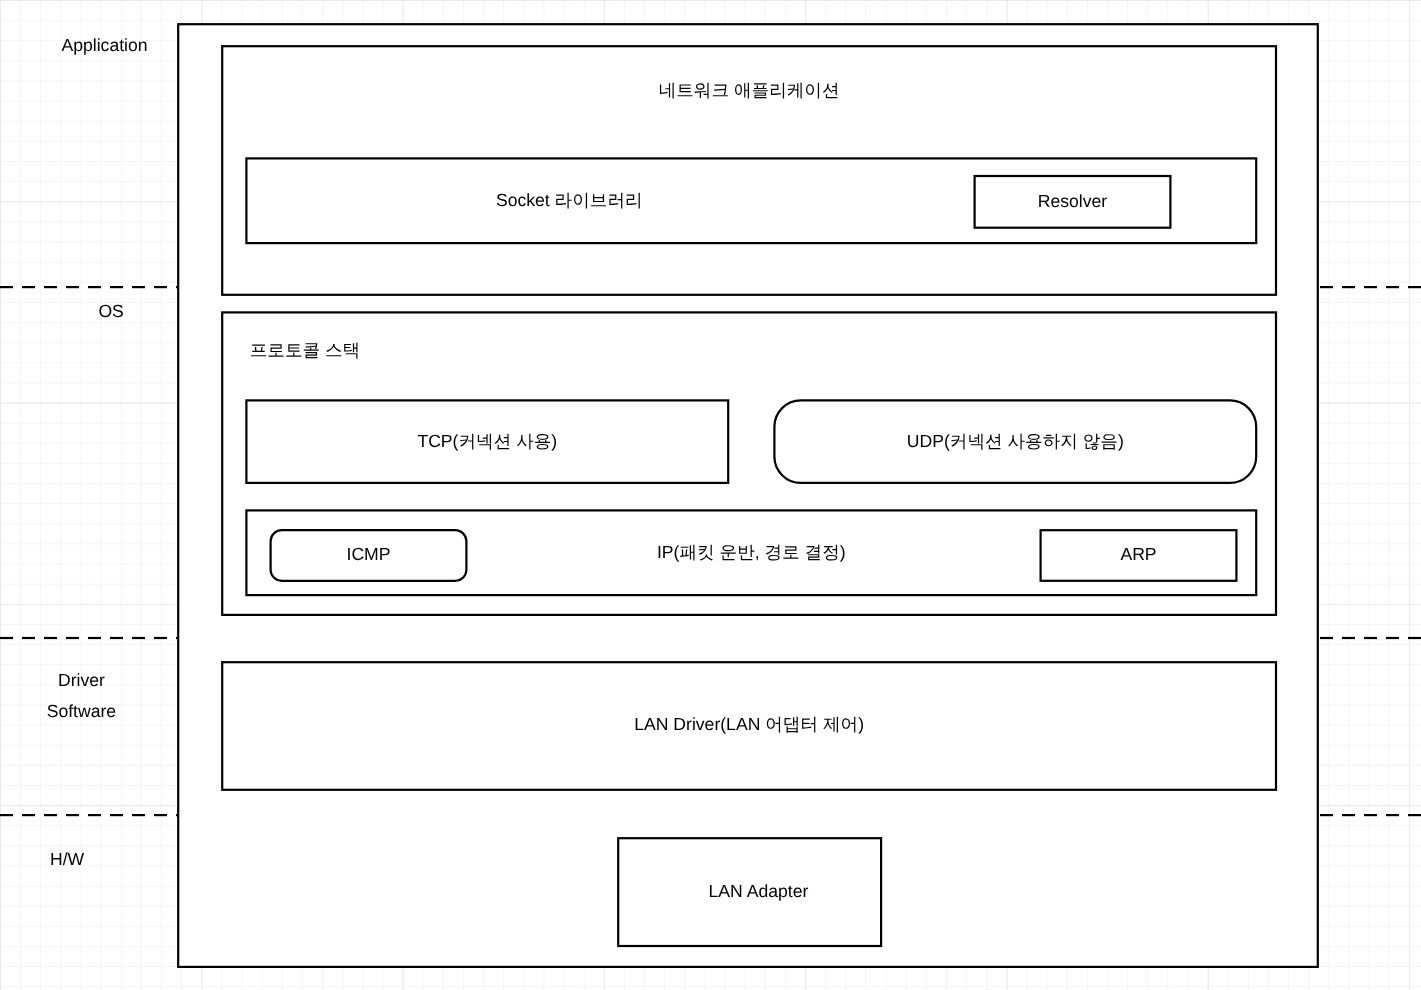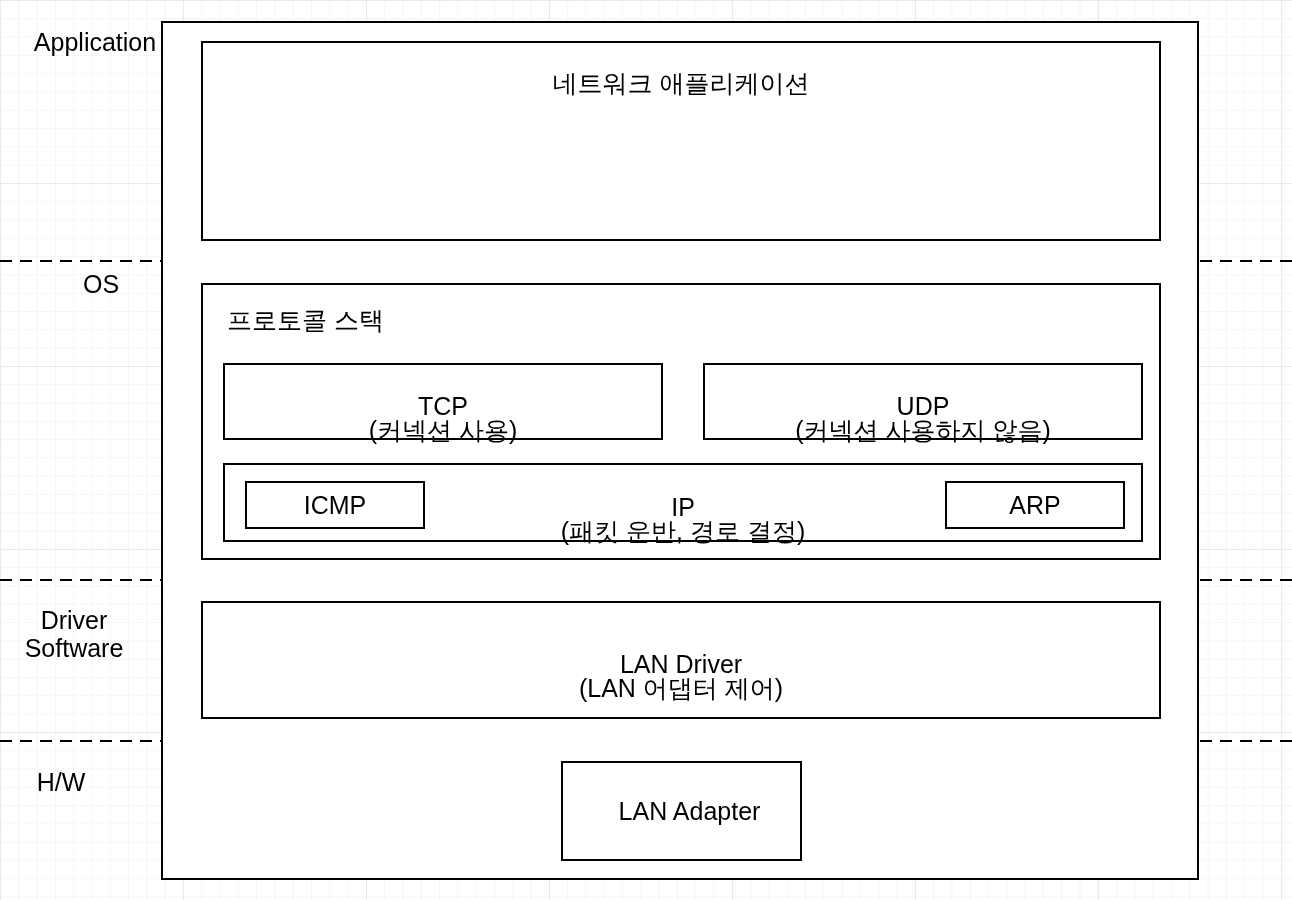--- a/index.html
+++ b/index.html
@@ -10,33 +10,33 @@
   }
   .canvas {
     position: relative; width: 1292px; height: 900px;
     background-color: #ffffff;
     background-image:
       linear-gradient(to right, #eaeaea 1px, transparent 1px),
       linear-gradient(to bottom, #eaeaea 1px, transparent 1px),
       linear-gradient(to right, #f5f5f5 1px, transparent 1px),
       linear-gradient(to bottom, #f5f5f5 1px, transparent 1px);
     background-size: 183px 183px, 183px 183px, 18.3px 18.3px, 18.3px 18.3px;
-    font-size: 25px;
+    font-size: 16px;
   }
   .box {
     position: absolute; box-sizing: border-box;
     border: 2px solid #000; background: #fff;
   }
   .dash-line {
     position: absolute; left: 0; width: 1292px; height: 2px;
     background: repeating-linear-gradient(90deg, #000 0, #000 12px, transparent 12px, transparent 20px);
   }
   .center-col {
-    display: flex; flex-direction: column; align-items: center; justify-content: center;
-    height: 100%; text-align: center; line-height: 24px; margin-top: 16px;
+    display: flex; flex-direction: row; align-items: center; justify-content: center;
+    height: 100%; text-align: center; line-height: 24px;
   }
   .layer-label {
     position: absolute; transform: translate(-50%, -50%);
     text-align: center; white-space: pre-line; line-height: 28px;
   }
   .abs { position: absolute; }
   .flex-center { display: flex; align-items: center; justify-content: center; }
 </style>
 </head>
 <body>
@@ -48,48 +48,53 @@
   <div class="dash-line" style="top:740px;"></div>
 
   <div class="layer-label" style="left:95px; top:42px;">Application</div>
   <div class="layer-label" style="left:101px; top:284px;">OS</div>
   <div class="layer-label" style="left:74px; top:610px;margin-top:24px;">Driver
 Software</div>
   <div class="layer-label" style="left:61px; top:782px;">H/W</div>
 
   <div class="box" style="left:161px; top:21px; width:1038px; height:859px; z-index:0;"></div>
 
-  <div class="box" style="left:201px; top:41px; width:960px; height:200px; z-index:2;">
+  <div class="box" style="left:201px; top:41px; width:960px; height:228px; z-index:2;">
     <div class="abs" style="left:0; right:0; top:28px; text-align:center; line-height:24px;">네트워크 애플리케이션</div>
 
+    <div class="box" style="left:20px; top:100px; width:920px; height:79px;">
+      <div class="abs flex-center" style="left:0; top:0; width:585px; height:100%;">Socket 라이브러리</div>
+
+      <div class="box flex-center" style="left:660px; top:14px; width:180px; height:49px;">Resolver</div>
+    </div>
   </div>
 
   <div class="box" style="left:201px; top:283px; width:960px; height:277px; z-index:2;">
     <div class="abs" style="left:24px; top:23px; line-height:24px;">프로토콜 스택</div>
 
     <div class="box" style="left:20px; top:78px; width:440px; height:77px;">
       <div class="center-col">
         <div>TCP</div>
         <div>(커넥션 사용)</div>
       </div>
     </div>
 
-    <div class="box" style="left:500px; top:78px; width:440px; height:77px;">
+    <div class="box" style="left:500px; top:78px; width:440px; height:77px;border-radius:25px;">
       <div class="center-col">
         <div>UDP</div>
         <div>(커넥션 사용하지 않음)</div>
       </div>
     </div>
 
     <div class="box" style="left:20px; top:178px; width:920px; height:79px;">
       <div class="center-col">
         <div>IP</div>
         <div>(패킷 운반, 경로 결정)</div>
       </div>
-      <div class="box flex-center" style="left:20px; top:16px; width:180px; height:48px;">ICMP</div>
+      <div class="box flex-center" style="left:20px; top:16px; width:180px; height:48px;border-radius:11px;">ICMP</div>
       <div class="box flex-center" style="left:720px; top:16px; width:180px; height:48px;">ARP</div>
     </div>
   </div>
 
   <div class="box" style="left:201px; top:601px; width:960px; height:118px; z-index:2;">
     <div class="center-col">
       <div>LAN Driver</div>
       <div>(LAN 어댑터 제어)</div>
     </div>
   </div>

